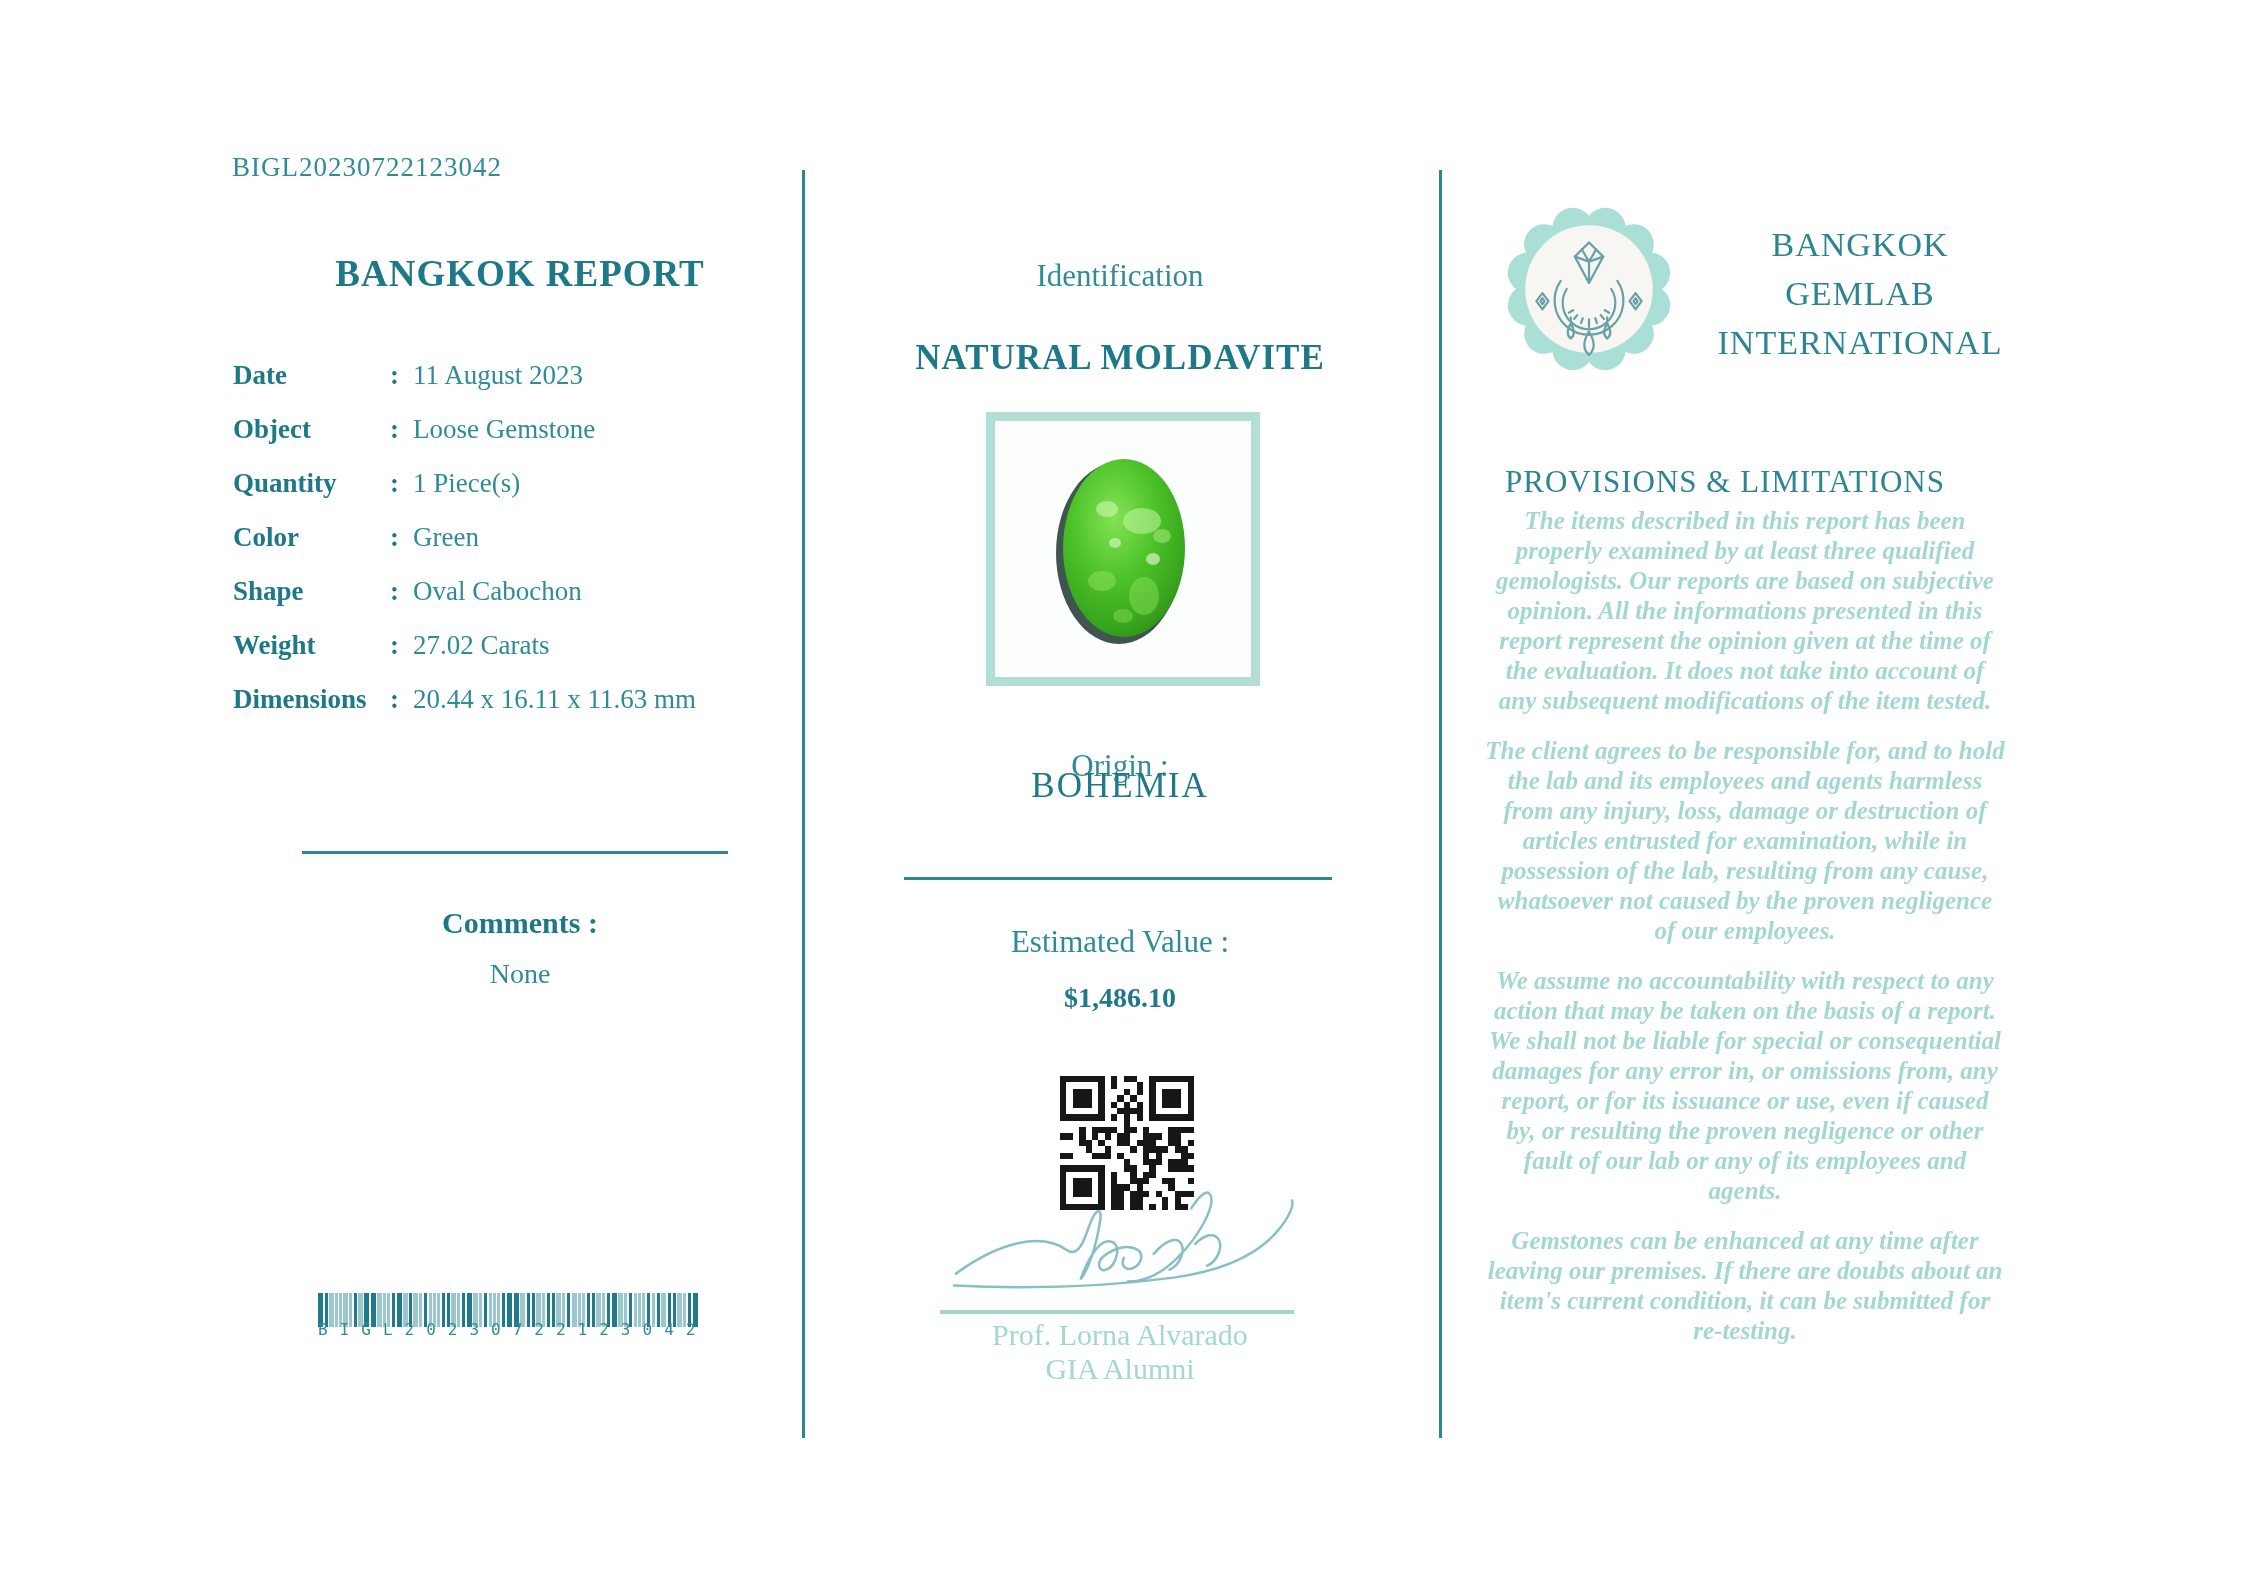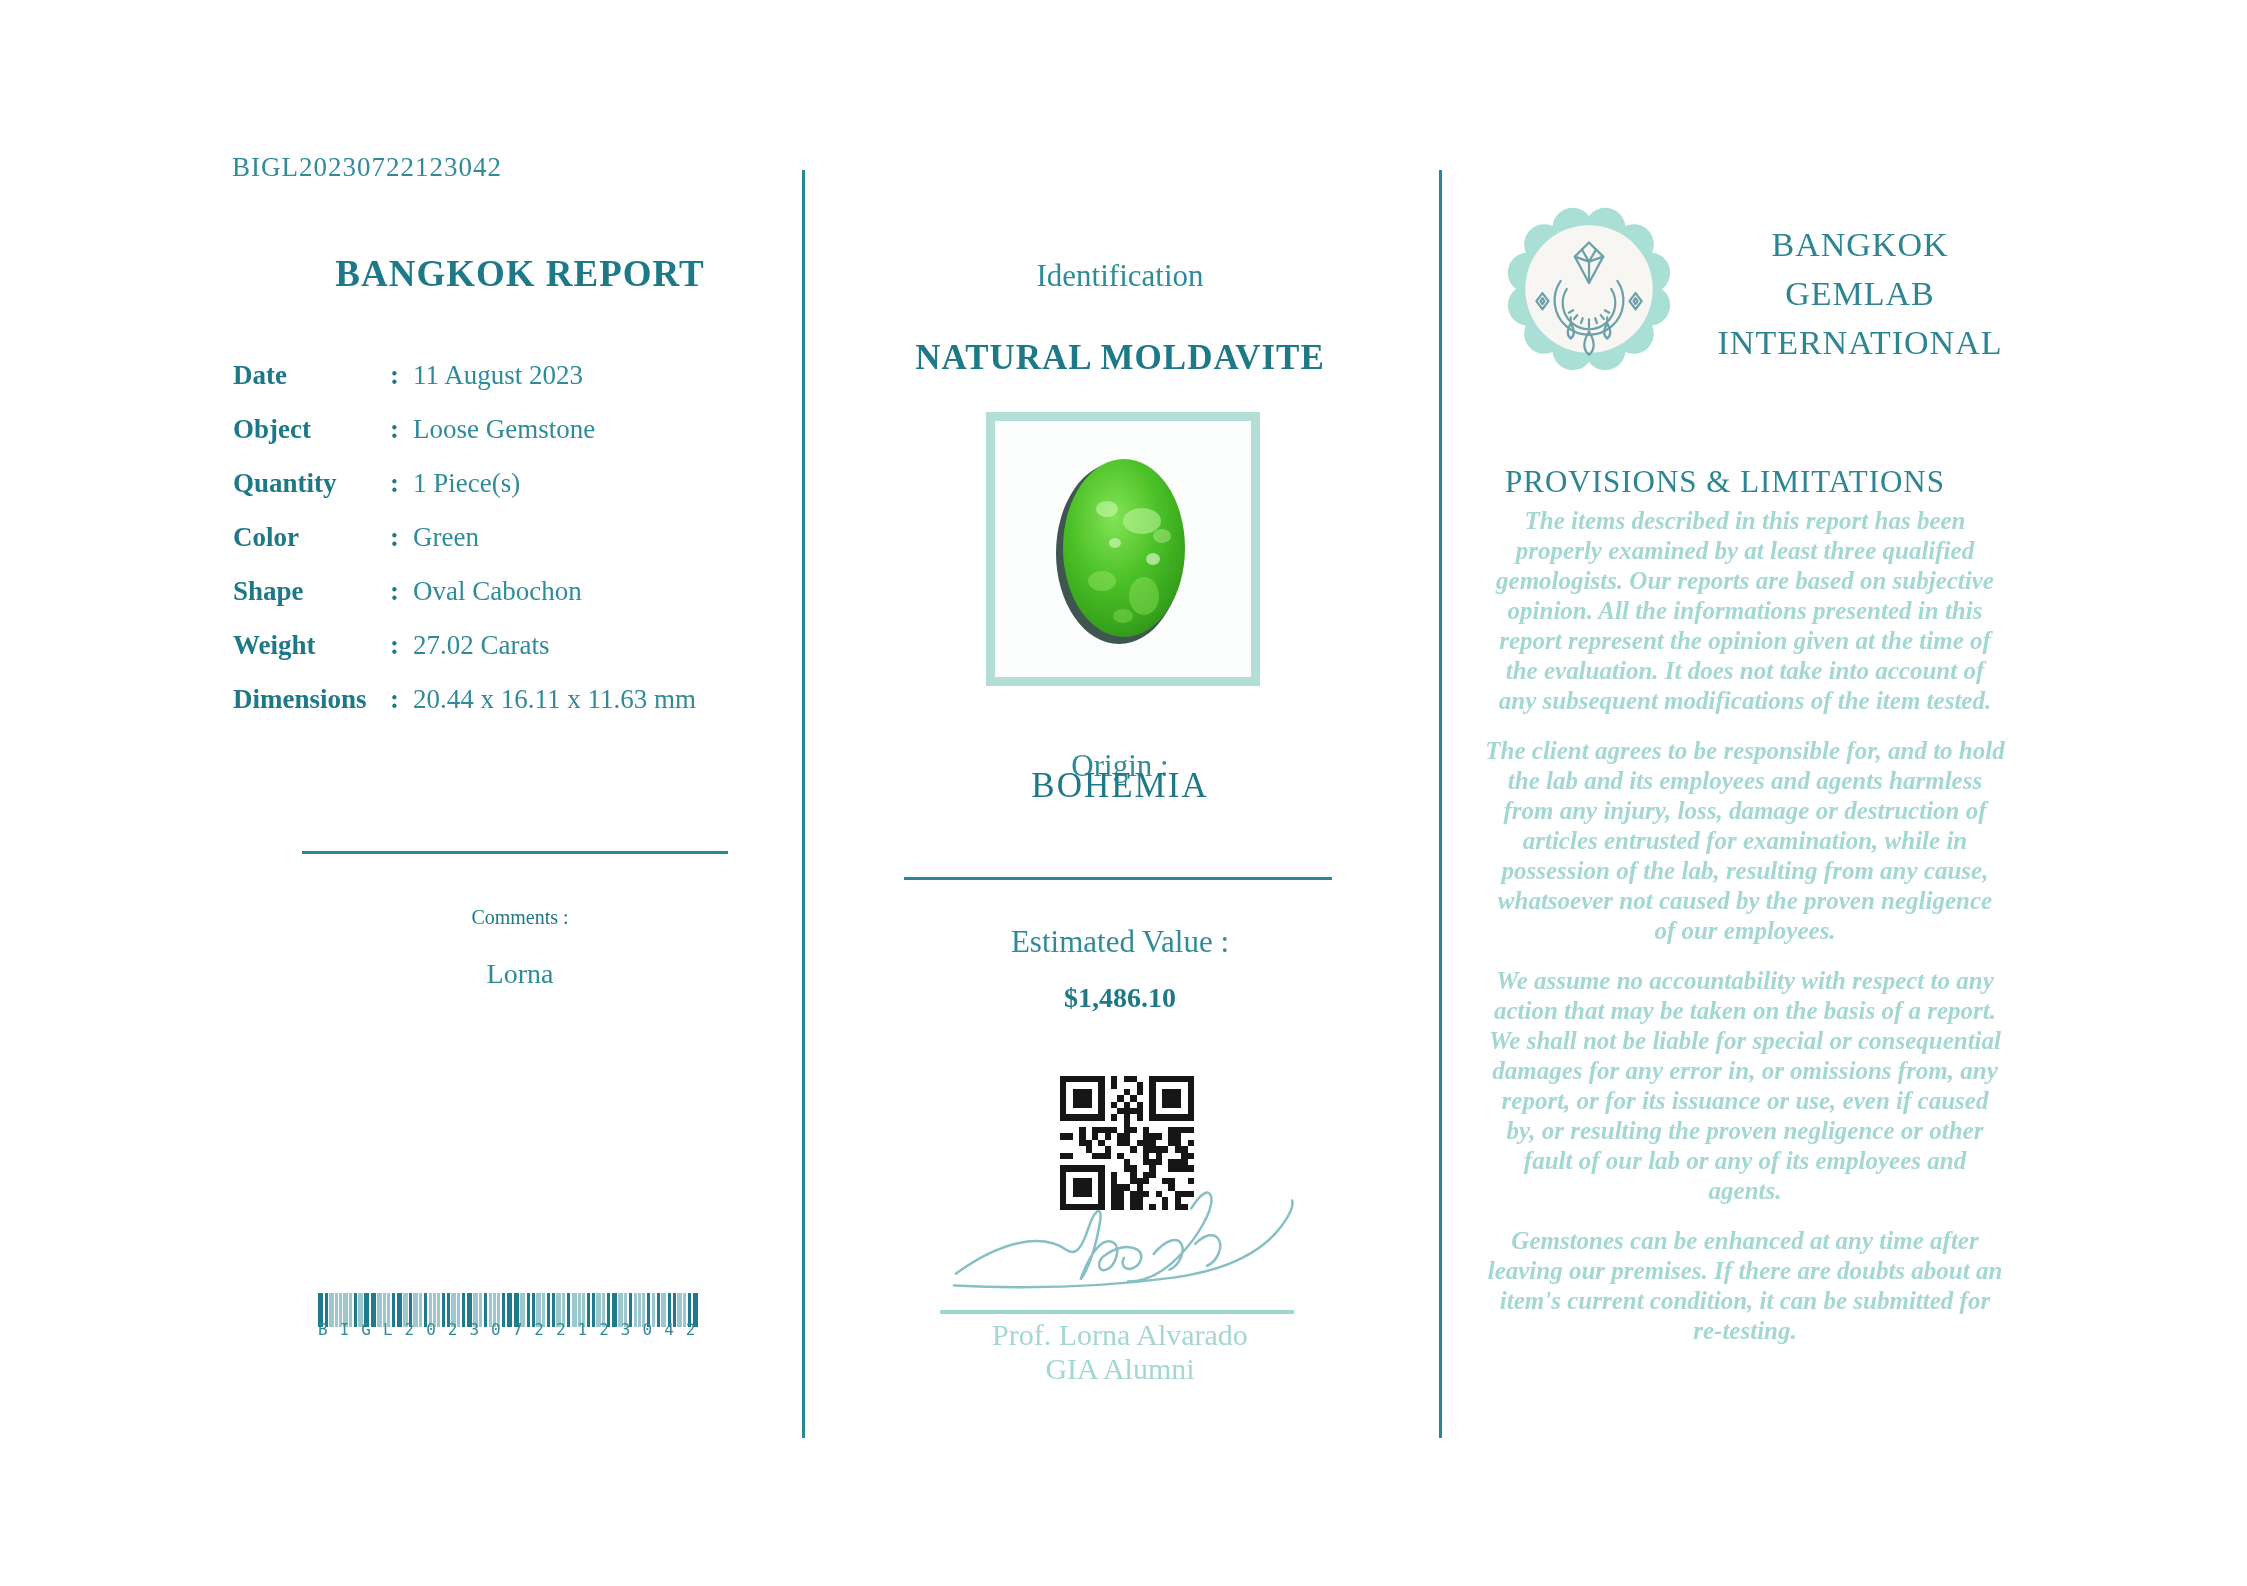--- a/index.html
+++ b/index.html
@@ -21,21 +21,21 @@
   
   .report-number{left:232px;top:152px;font-size:27px;color:var(--teal);letter-spacing:1px;}
   .report-title{left:270px;top:252px;width:500px;font-size:37px;font-weight:bold;color:var(--teal-dark);letter-spacing:1px;}
   .fields{left:233px;top:360px;width:540px;}
   .field-row{height:54px;font-size:27px;display:flex;}
   .field-label{width:157px;font-weight:bold;color:var(--teal-dark);}
   .field-sep{width:23px;font-weight:bold;color:var(--teal-dark);}
   .field-value{color:var(--teal);}
   .hline{height:3px;background:var(--line);}
   .hline-left{left:302px;top:851px;width:426px;}
-  .comments-label{left:270px;top:906px;width:500px;font-size:20px;font-weight:normal;color:var(--teal-dark);}
+  .comments-label{left:270px;top:906px;width:500px;font-size:30px;font-weight:bold;color:var(--teal-dark);}
   .comments-value{left:270px;top:958px;width:500px;font-size:28px;color:var(--teal);}
   .barcode{left:318px;top:1293px;width:440px;}
   #barcode-bars{height:34px;font-size:0;white-space:nowrap;}
   #barcode-bars span{display:inline-block;height:34px;}
   #barcode-bars .d{background:#1f7b8b;}
   #barcode-bars .l{background:#9cc7cd;}
   #barcode-bars .gap{background:transparent;}
   .barcode-text{margin-top:-7px;font-family:"DejaVu Sans Mono", monospace;font-size:16px;letter-spacing:12px;color:var(--teal);background:transparent;}
 
   
@@ -110,21 +110,21 @@
     </div>
     <div class="field-row">
       <span class="field-label">Dimensions</span>
       <span class="field-sep">:</span>
       <span class="field-value">20.44 x 16.11 x 11.63 mm</span>
     </div>
   </div>
 
   <div class="abs hline hline-left"></div>
   <div class="abs comments-label center">Comments :</div>
-  <div class="abs comments-value center">Lorna</div>
+  <div class="abs comments-value center">None</div>
 
   <div class="abs barcode">
     <div id="barcode-bars"><span class="d" style="width:5px"></span><span class="gap" style="width:2px"></span><span class="d" style="width:3px"></span><span class="gap" style="width:1px"></span><span class="l" style="width:5px"></span><span class="gap" style="width:1px"></span><span class="l" style="width:3px"></span><span class="gap" style="width:1px"></span><span class="l" style="width:3px"></span><span class="gap" style="width:1px"></span><span class="l" style="width:5px"></span><span class="gap" style="width:1px"></span><span class="l" style="width:3px"></span><span class="gap" style="width:2px"></span><span class="d" style="width:3px"></span><span class="gap" style="width:1px"></span><span class="l" style="width:5px"></span><span class="gap" style="width:1px"></span><span class="d" style="width:5px"></span><span class="gap" style="width:2px"></span><span class="d" style="width:5px"></span><span class="gap" style="width:1px"></span><span class="l" style="width:5px"></span><span class="gap" style="width:1px"></span><span class="l" style="width:3px"></span><span class="gap" style="width:1px"></span><span class="l" style="width:3px"></span><span class="gap" style="width:2px"></span><span class="d" style="width:3px"></span><span class="gap" style="width:2px"></span><span class="d" style="width:5px"></span><span class="gap" style="width:1px"></span><span class="l" style="width:5px"></span><span class="gap" style="width:1px"></span><span class="d" style="width:3px"></span><span class="gap" style="width:1px"></span><span class="l" style="width:5px"></span><span class="gap" style="width:1px"></span><span class="l" style="width:3px"></span><span class="gap" style="width:2px"></span><span class="d" style="width:3px"></span><span class="gap" style="width:2px"></span><span class="l" style="width:3px"></span><span class="gap" style="width:1px"></span><span class="l" style="width:3px"></span><span class="gap" style="width:1px"></span><span class="l" style="width:3px"></span><span class="gap" style="width:2px"></span><span class="d" style="width:3px"></span><span class="gap" style="width:2px"></span><span class="d" style="width:3px"></span><span class="gap" style="width:1px"></span><span class="l" style="width:5px"></span><span class="gap" style="width:1px"></span><span class="l" style="width:3px"></span><span class="gap" style="width:2px"></span><span class="d" style="width:3px"></span><span class="gap" style="width:2px"></span><span class="d" style="width:5px"></span><span class="gap" style="width:1px"></span><span class="l" style="width:5px"></span><span class="gap" style="width:1px"></span><span class="l" style="width:3px"></span><span class="gap" style="width:2px"></span><span class="d" style="width:3px"></span><span class="gap" style="width:2px"></span><span class="l" style="width:3px"></span><span class="gap" style="width:1px"></span><span class="l" style="width:3px"></span><span class="gap" style="width:1px"></span><span class="l" style="width:3px"></span><span class="gap" style="width:2px"></span><span class="d" style="width:3px"></span><span class="gap" style="width:2px"></span><span class="d" style="width:5px"></span><span class="gap" style="width:2px"></span><span class="d" style="width:5px"></span><span class="gap" style="width:1px"></span><span class="l" style="width:5px"></span><span class="gap" style="width:2px"></span><span class="d" style="width:3px"></span><span class="gap" style="width:2px"></span><span class="d" style="width:3px"></span><span class="gap" style="width:1px"></span><span class="l" style="width:5px"></span><span class="gap" style="width:1px"></span><span class="l" style="width:3px"></span><span class="gap" style="width:2px"></span><span class="d" style="width:3px"></span><span class="gap" style="width:2px"></span><span class="d" style="width:3px"></span><span class="gap" style="width:1px"></span><span class="l" style="width:5px"></span><span class="gap" style="width:1px"></span><span class="l" style="width:3px"></span><span class="gap" style="width:2px"></span><span class="d" style="width:3px"></span><span class="gap" style="width:2px"></span><span class="l" style="width:5px"></span><span class="gap" style="width:1px"></span><span class="l" style="width:3px"></span><span class="gap" style="width:1px"></span><span class="l" style="width:3px"></span><span class="gap" style="width:2px"></span><span class="d" style="width:3px"></span><span class="gap" style="width:2px"></span><span class="d" style="width:3px"></span><span class="gap" style="width:1px"></span><span class="l" style="width:5px"></span><span class="gap" style="width:1px"></span><span class="l" style="width:3px"></span><span class="gap" style="width:2px"></span><span class="d" style="width:3px"></span><span class="gap" style="width:2px"></span><span class="d" style="width:5px"></span><span class="gap" style="width:1px"></span><span class="l" style="width:5px"></span><span class="gap" style="width:1px"></span><span class="l" style="width:3px"></span><span class="gap" style="width:2px"></span><span class="d" style="width:3px"></span><span class="gap" style="width:2px"></span><span class="l" style="width:3px"></span><span class="gap" style="width:1px"></span><span class="l" style="width:3px"></span><span class="gap" style="width:1px"></span><span class="l" style="width:3px"></span><span class="gap" style="width:2px"></span><span class="d" style="width:3px"></span><span class="gap" style="width:2px"></span><span class="l" style="width:3px"></span><span class="gap" style="width:2px"></span><span class="d" style="width:3px"></span><span class="gap" style="width:1px"></span><span class="l" style="width:5px"></span><span class="gap" style="width:2px"></span><span class="d" style="width:3px"></span><span class="gap" style="width:2px"></span><span class="d" style="width:3px"></span><span class="gap" style="width:1px"></span><span class="l" style="width:5px"></span><span class="gap" style="width:1px"></span><span class="l" style="width:3px"></span><span class="gap" style="width:2px"></span><span class="d" style="width:3px"></span><span class="gap" style="width:2px"></span><span class="d" style="width:5px"></span></div>
     <div class="barcode-text">BIGL20230722123042</div>
   </div>
 
   <div class="abs vline vline-1"></div>
   <div class="abs vline vline-2"></div>
 
   <div class="abs ident-title center">Identification</div>

